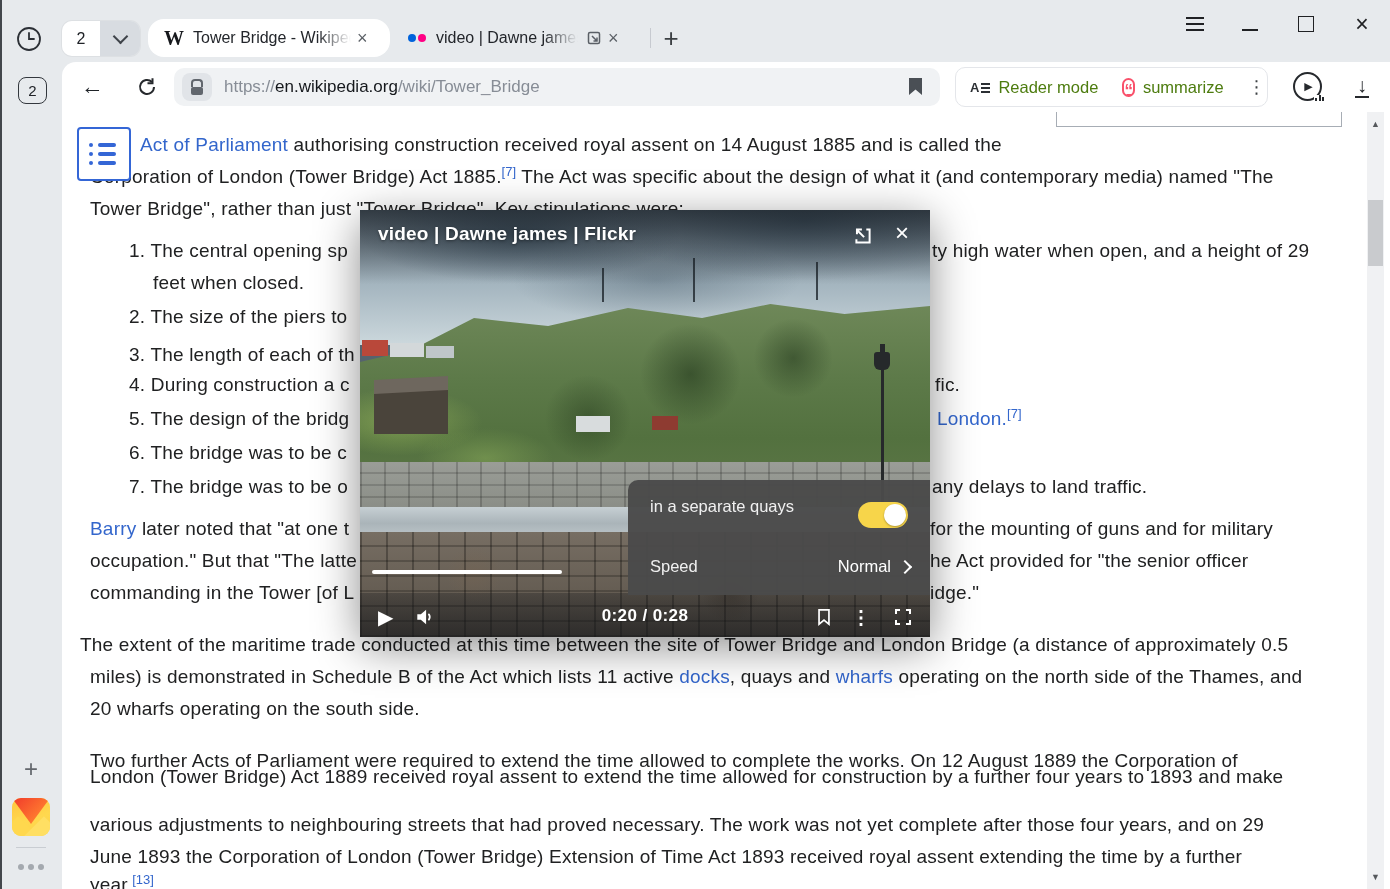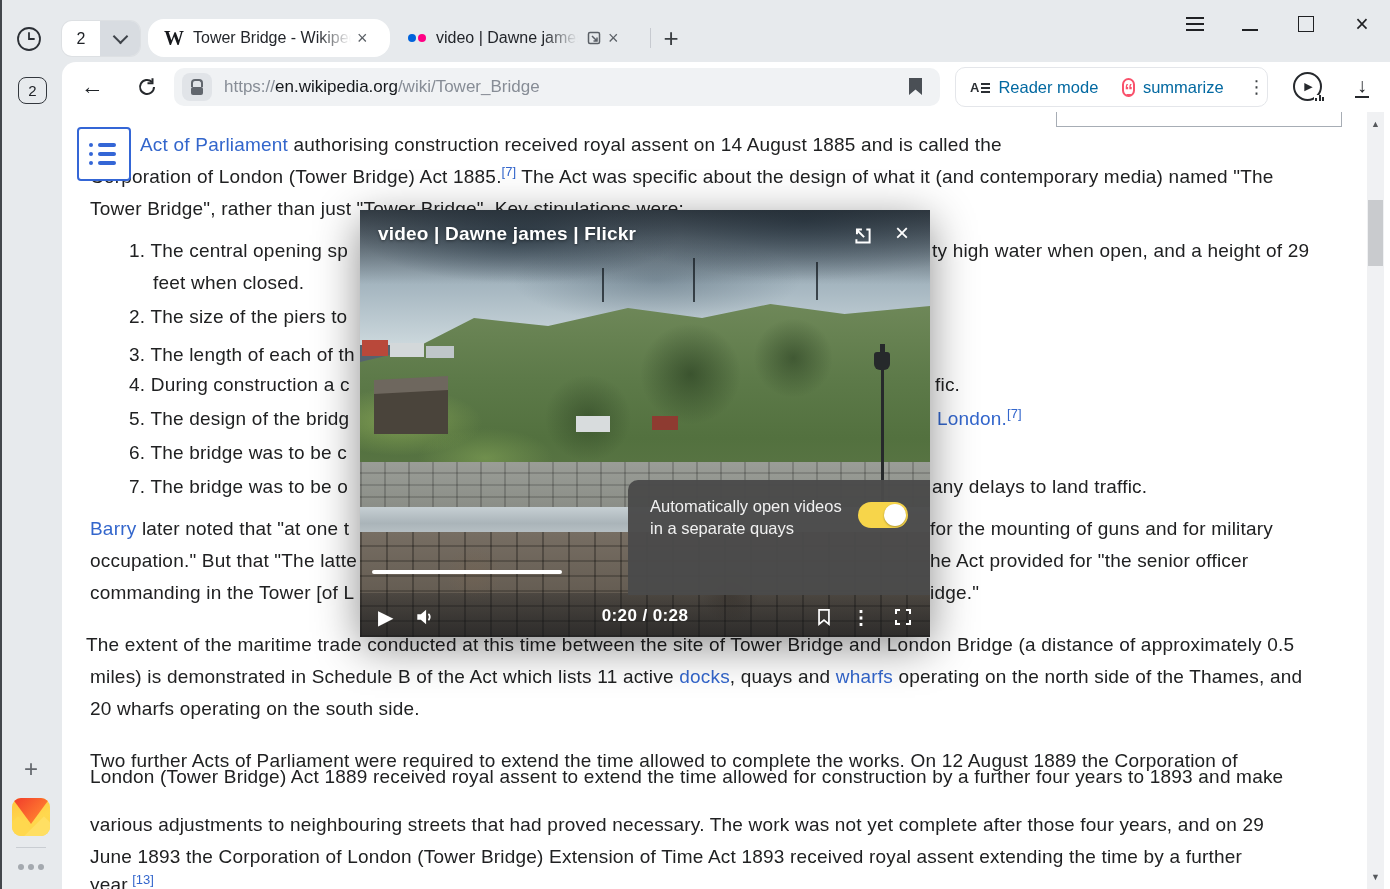--- a/index.html
+++ b/index.html
@@ -53,21 +53,21 @@
   #url-text .dim{color:#878d96;} #url-text .host{color:#15181c;font-weight:500;}
   #bm-flag{position:absolute;right:18px;top:10px;width:13px;height:17px;background:#4a4f55;
       clip-path:polygon(0 0,100% 0,100% 100%,50% 68%,0 100%);}
   #reader-group{left:955px;top:67px;width:313px;height:40px;background:#fff;border:1px solid #e4e6ea;
       border-radius:10px;box-sizing:border-box;display:flex;align-items:center;padding:0 10px 0 14px;}
   .rg-sep{width:1px;height:22px;background:#e3e6ea;margin:0 12px;}
   .rm-ic{display:flex;align-items:flex-end;gap:2px;margin-right:8px;}
   .rm-ic b{font-size:13px;color:#2b2f33;line-height:11px;}
   .rm-lines{display:flex;flex-direction:column;gap:2px;}
   .rm-lines i{display:block;width:9px;height:2px;background:#2b2f33;}
-  .rg-label{font-size:16.5px;color:#0369a1;white-space:nowrap;}
+  .rg-label{font-size:16.5px;color:#4d7c0f;white-space:nowrap;}
   .sum-ic{position:relative;width:24px;height:19px;border:2px solid #f9516b;border-radius:7px;
       margin-right:8px;box-sizing:border-box;display:flex;align-items:center;justify-content:center;}
   .sum-ic span{color:#f9516b;font-size:17px;line-height:8px;margin-top:7px;font-weight:700;}
   .sum-ic::after{content:"";position:absolute;left:2px;bottom:-5px;border:3px solid transparent;border-top-color:#f9516b;}
   .kebab{font-size:18px;color:#3c4043;letter-spacing:0;}
   #playcircle-btn{left:1293px;top:72px;width:29px;height:29px;border:2px solid #26292d;border-radius:50%;
       box-sizing:border-box;position:absolute;display:flex;align-items:center;justify-content:center;}
   #playcircle-btn .tri{font-size:11px;color:#26292d;margin-left:2px;}
   #playcircle-btn .bars{position:absolute;right:-4px;bottom:-2px;display:flex;align-items:flex-end;gap:1.5px;background:#fff;padding-left:1px;}
   #playcircle-btn .bars i{display:block;width:2px;background:#26292d;}
@@ -305,21 +305,21 @@
       <div class="aline" style="left: 937px; top: 406px;"><span class="link">London.</span><span class="ref">[7]</span></div>
       <div class="aline" style="left: 129px; top: 440px;"><span class="text">6. The bridge was to be c</span></div>
       <div class="aline" style="left: 129px; top: 474px;"><span class="text">7. The bridge was to be o</span></div>
       <div class="aline" style="left: 932px; top: 474px;"><span class="text">any delays to land traffic.</span></div>
       <div class="aline" style="left: 90px; top: 516px;"><span class="link">Barry</span><span class="text"> later noted that "at one t</span></div>
       <div class="aline" style="left: 930px; top: 516px;"><span class="text">for the mounting of guns and for military</span></div>
       <div class="aline" style="left: 90px; top: 548px;"><span class="text">occupation." But that "The latte</span></div>
       <div class="aline" style="left: 930px; top: 548px;"><span class="text">he Act provided for "the senior officer</span></div>
       <div class="aline" style="left: 90px; top: 580px;"><span class="text">commanding in the Tower [of L</span></div>
       <div class="aline" style="left: 930px; top: 580px;"><span class="text">idge."</span></div>
-      <div class="aline" style="left: 86px; top: 632px; text-align: center;"><span class="text">The extent of the maritime trade conducted at this time between the site of Tower Bridge and London Bridge (a distance of approximately 0.5</span></div>
+      <div class="aline" style="left: 80px; top: 632px; text-align: center;"><span class="text">The extent of the maritime trade conducted at this time between the site of Tower Bridge and London Bridge (a distance of approximately 0.5</span></div>
       <div class="aline" style="left: 90px; top: 664px;"><span class="text">miles) is demonstrated in Schedule B of the Act which lists 11 active </span><span class="link">docks</span><span class="text">, quays and </span><span class="link">wharfs</span><span class="text"> operating on the north side of the Thames, and</span></div>
       <div class="aline" style="left: 90px; top: 696px;"><span class="text">20 wharfs operating on the south side.</span></div>
       <div class="aline" style="left: 90px; top: 748px;"><span class="text">Two further Acts of Parliament were required to extend the time allowed to complete the works. On 12 August 1889 the Corporation of</span></div>
       <div class="aline" style="left: 90px; top: 764px;"><span class="text">London (Tower Bridge) Act 1889 received royal assent to extend the time allowed for construction by a further four years to 1893 and make</span></div>
       <div class="aline" style="left: 90px; top: 812px;"><span class="text">various adjustments to neighbouring streets that had proved necessary. The work was not yet complete after those four years, and on 29</span></div>
       <div class="aline" style="left: 90px; top: 844px;"><span class="text">June 1893 the Corporation of London (Tower Bridge) Extension of Time Act 1893 received royal assent extending the time by a further</span></div>
       <div class="aline" style="left: 90px; top: 872px;"><span class="text">year.</span><span class="ref">[13]</span></div>
     </div>
 
   <div id="toc-btn" class="abs">
@@ -391,22 +391,28 @@
       </svg>
     </div>
     <div id="v-kebab">⋮</div>
     <div id="v-fs" class="iconbtn">
       <svg width="20" height="20" viewBox="0 0 20 20">
         <path d="M3 7V3h4M13 3h4v4M17 13v4h-4M7 17H3v-4" fill="none" stroke="#fff" stroke-width="2"></path>
       </svg>
     </div>
 
     <div id="v-popup">
-      <div class="pu-line">Automatically open videos</div>
       <div class="pu-line">in a separate quays</div>
       <div id="pu-toggle">
         <div class="knob"></div>
       </div>
+      <div id="pu-speed-row">
+        <span class="pu-line">Speed</span>
+        <span id="pu-speed-val">
+          <span>Normal</span>
+          <i class="chev-right"></i>
+        </span>
+      </div>
     </div>
   </div>
 
   <div id="left-edge" class="abs"></div>
 </div>
 
 </body></html>

